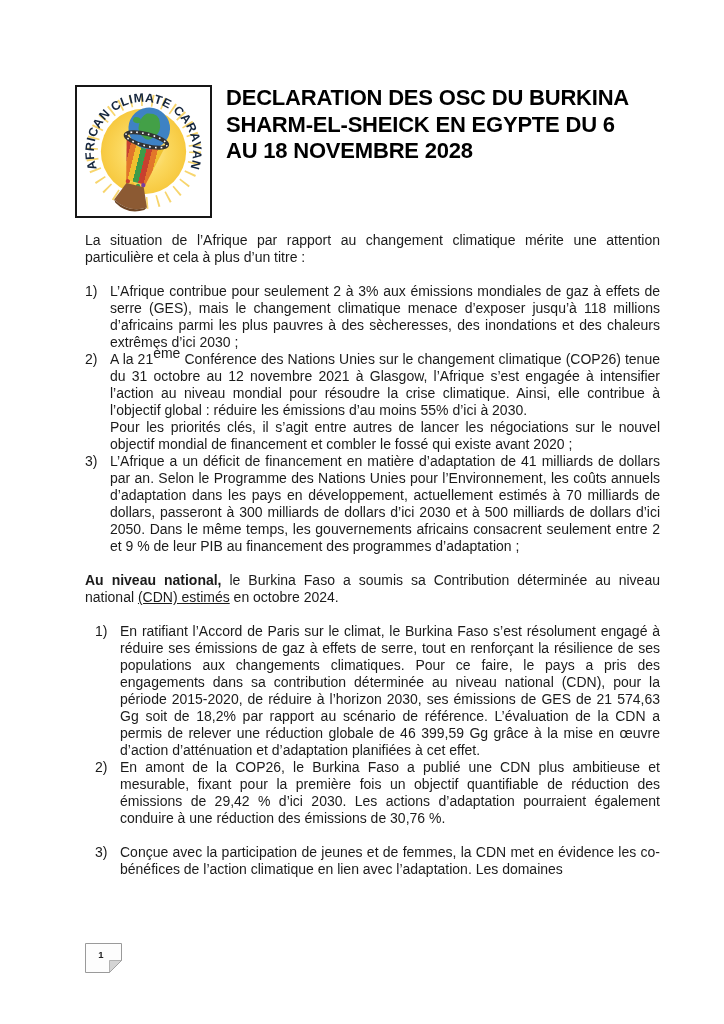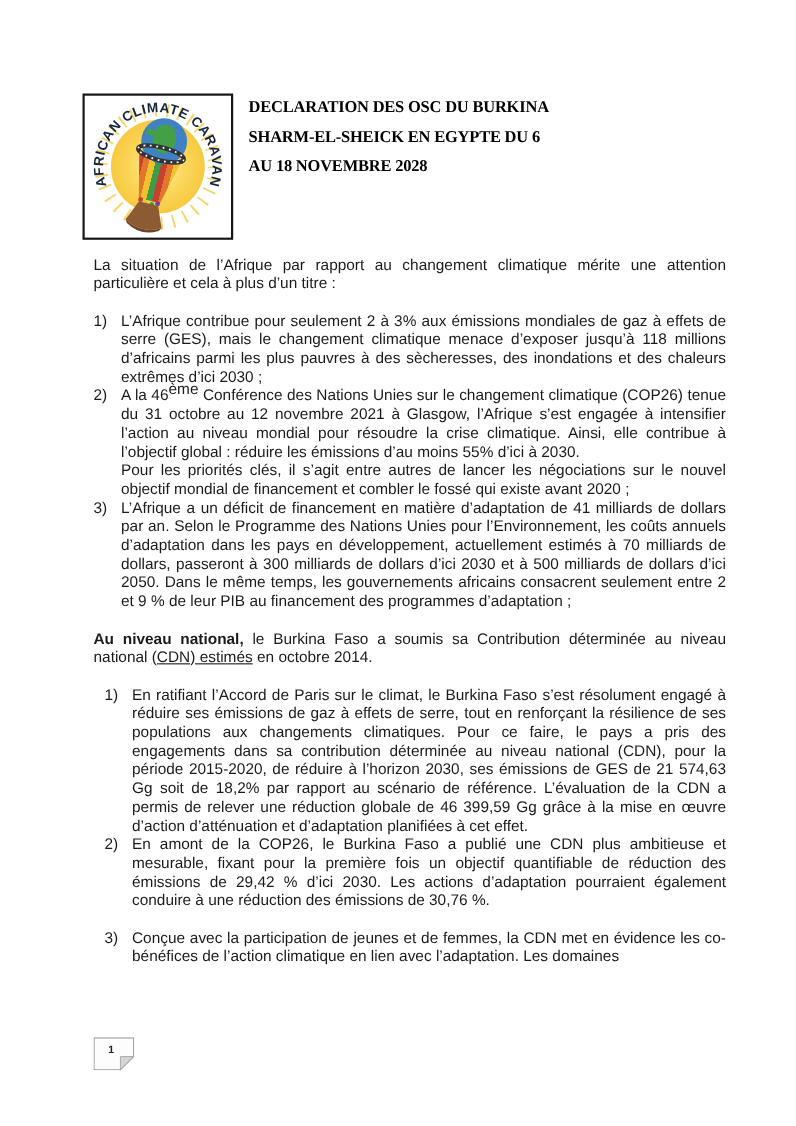--- a/index.html
+++ b/index.html
@@ -11,22 +11,22 @@
   
   .header-row { position:absolute; left:75px; top:85px; display:flex; align-items:flex-start; }
   .logo-box {
     width:133px; height:129px; border:2px solid #161616; background:#fff;
     display:flex; align-items:center; justify-content:center; flex:none; box-sizing:content-box;
   }
   .logo-box svg { width:127px; height:123px; display:block; }
   .arc-text { font-family:"Liberation Sans", sans-serif; font-size:12.5px; font-weight:bold;
               fill:#15263E; letter-spacing:0.6px; }
   .doc-title {
-    margin-left:14px; width:450px; font-size:15px; font-weight:bold; color:#000;
-    line-height:26.5px; letter-spacing:-0.2px;font-family:Liberation Serif, serif;
+    margin-left:14px; width:450px; font-size:22px; font-weight:bold; color:#000;
+    line-height:26.5px; letter-spacing:-0.2px;
   }
 
   
   .content {
     position:absolute; left:85px; top:232px; width:575px;
     font-size:14px; line-height:17px; text-align:justify;
   }
   .content p { margin:0; }
   .content .intro { margin:0 0 17px 0; }
   .olist .item { display:flex; }
@@ -111,31 +111,31 @@
     <p class="intro">La situation de l’Afrique par rapport au changement climatique mérite une attention particulière et cela à plus d’un titre&nbsp;:</p>
 
     <div class="olist">
       <div class="item">
         <span class="num">1)</span>
         <div class="txt">L’Afrique contribue pour seulement 2 à 3% aux émissions mondiales de gaz à effets de serre (GES), mais le changement climatique menace d’exposer jusqu’à 118 millions d’africains parmi les plus pauvres à des sècheresses, des inondations et des chaleurs extrêmes d’ici 2030&nbsp;;</div>
       </div>
       <div class="item">
         <span class="num">2)</span>
         <div class="txt">
-          <p><span>A la 46</span><sup>ème</sup><span> Conférence des Nations Unies sur le changement climatique (COP26) tenue du 31 octobre au 12 novembre 2021 à Glasgow, l’Afrique s’est engagée à intensifier l’action au niveau mondial pour résoudre la crise climatique. Ainsi, elle contribue à l’objectif global&nbsp;: réduire les émissions d’au moins 55% d’ici à 2030.</span></p>
+          <p><span>A la 21</span><sup>ème</sup><span> Conférence des Nations Unies sur le changement climatique (COP26) tenue du 31 octobre au 12 novembre 2021 à Glasgow, l’Afrique s’est engagée à intensifier l’action au niveau mondial pour résoudre la crise climatique. Ainsi, elle contribue à l’objectif global&nbsp;: réduire les émissions d’au moins 55% d’ici à 2030.</span></p>
           <p>Pour les priorités clés, il s’agit entre autres de lancer les négociations sur le nouvel objectif mondial de financement et combler le fossé qui existe avant 2020&nbsp;;</p>
         </div>
       </div>
       <div class="item">
         <span class="num">3)</span>
         <div class="txt">L’Afrique a un déficit de financement en matière d’adaptation de 41 milliards de dollars par an. Selon le Programme des Nations Unies pour l’Environnement, les coûts annuels d’adaptation dans les pays en développement, actuellement estimés à 70 milliards de dollars, passeront à 300 milliards de dollars d’ici 2030 et à 500 milliards de dollars d’ici 2050. Dans le même temps, les gouvernements africains consacrent seulement entre 2 et 9&nbsp;% de leur PIB au financement des programmes d’adaptation&nbsp;;</div>
       </div>
     </div>
 
-    <p class="national"><b>Au niveau national,</b><span> le Burkina Faso a soumis sa Contribution déterminée au niveau national </span><span class="u">(CDN) estimés</span><span> en octobre 2014.</span></p>
+    <p class="national"><b>Au niveau national,</b><span> le Burkina Faso a soumis sa Contribution déterminée au niveau national </span><span class="u">(CDN) estimés</span><span> en octobre 2024.</span></p>
 
     <div class="olist list-national">
       <div class="item">
         <span class="num">1)</span>
         <div class="txt">En ratifiant l’Accord de Paris sur le climat, le Burkina Faso s’est résolument engagé à réduire ses émissions de gaz à effets de serre, tout en renforçant la résilience de ses populations aux changements climatiques. Pour ce faire, le pays a pris des engagements dans sa contribution déterminée au niveau national (CDN), pour la période 2015-2020, de réduire à l’horizon 2030, ses émissions de GES de 21&nbsp;574,63 Gg soit de 18,2% par rapport au scénario de référence. L’évaluation de la CDN a permis de relever une réduction globale de 46&nbsp;399,59 Gg grâce à la mise en œuvre d’action d’atténuation et d’adaptation planifiées à cet effet.</div>
       </div>
       <div class="item">
         <span class="num">2)</span>
         <div class="txt">En amont de la COP26, le Burkina Faso a publié une CDN plus ambitieuse et mesurable, fixant pour la première fois un objectif quantifiable de réduction des émissions de 29,42&nbsp;% d’ici 2030. Les actions d’adaptation pourraient également conduire à une réduction des émissions de 30,76&nbsp;%.</div>
       </div>

